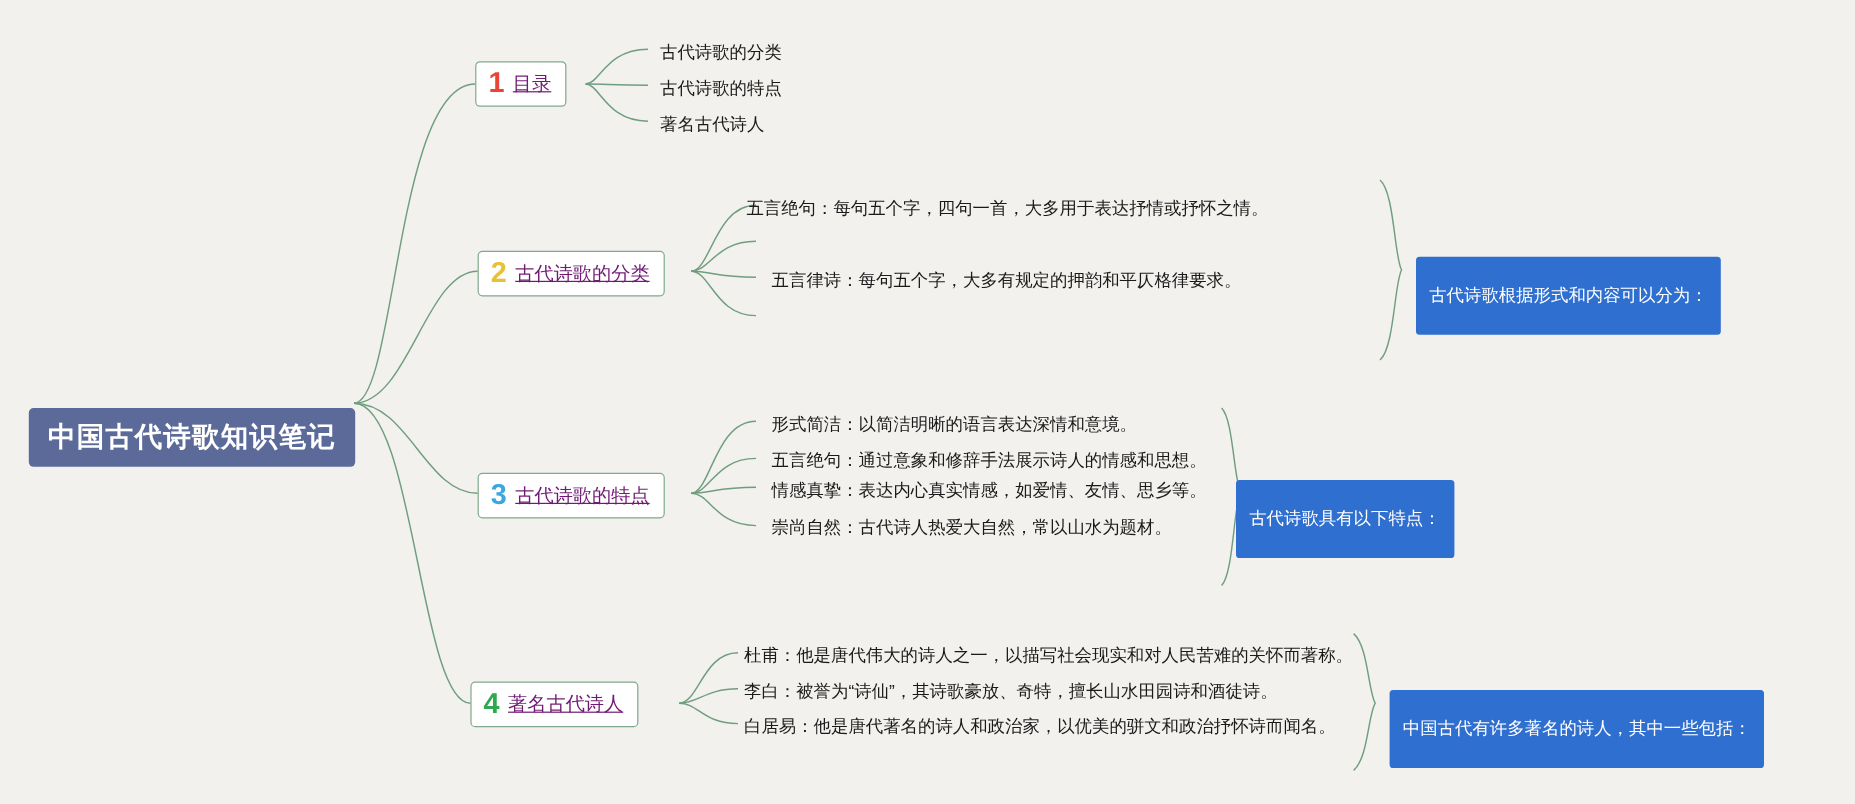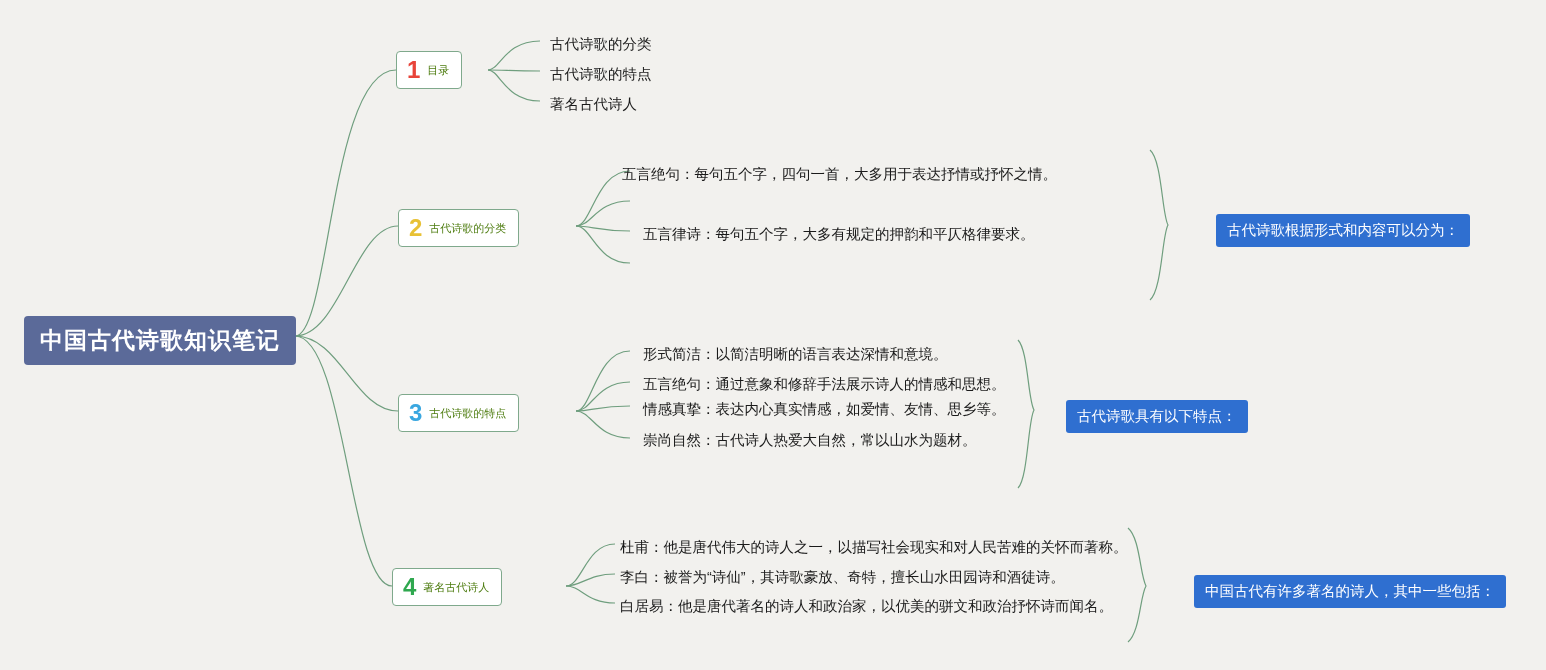--- a/index.html
+++ b/index.html
@@ -34,65 +34,66 @@
   
   .root-node {
     background: #5b6a99;
     color: #ffffff;
     font-size: 23px;
     font-weight: bold;
     padding: 9px 16px;
     border-radius: 4px;
     white-space: nowrap;
     letter-spacing: 1px;
+    margin-top: 24px;
   }
   
   .branch-node {
     background: #ffffff;
     border: 1px solid #7fa98c;
     border-radius: 4px;
     padding: 6px 12px 6px 10px;
     display: flex;
     align-items: center;
     white-space: nowrap;
     font-size: 17px;
     color: #1a1a1a;
   }
   .branch-num {
     font-size: 24px;
     font-weight: bold;
     margin-right: 7px;
     line-height: 1;
   }
   .branch-label {
-    font-size: 11px;
-    color: #4d7c0f;
+    font-size: 16px;
+    color: #701a75;
+    text-decoration: underline;
   }
   
   .leaf {
     position: absolute;
     font-size: 14.5px;
     color: #1a1a1a;
     line-height: 1.75;
     white-space: nowrap;
   }
   .leaf.wrap {
     white-space: normal;
     width: 500px;
   }
   
   .note {
     position: absolute;
     background: #2f6fd0;
     color: #ffffff;
     font-size: 14.5px;
-    padding: 7px 11px;
+    padding: 23px 11px;
     border-radius: 3px;
     white-space: nowrap;
-    margin-left: 36px;
   }
 </style>
 </head>
 <body>
 
 <div id="mindmap">
 
   <svg class="edges" viewBox="0 0 1546 670">
     <g fill="none" stroke="#6f9e7e" stroke-width="1.2">
 

